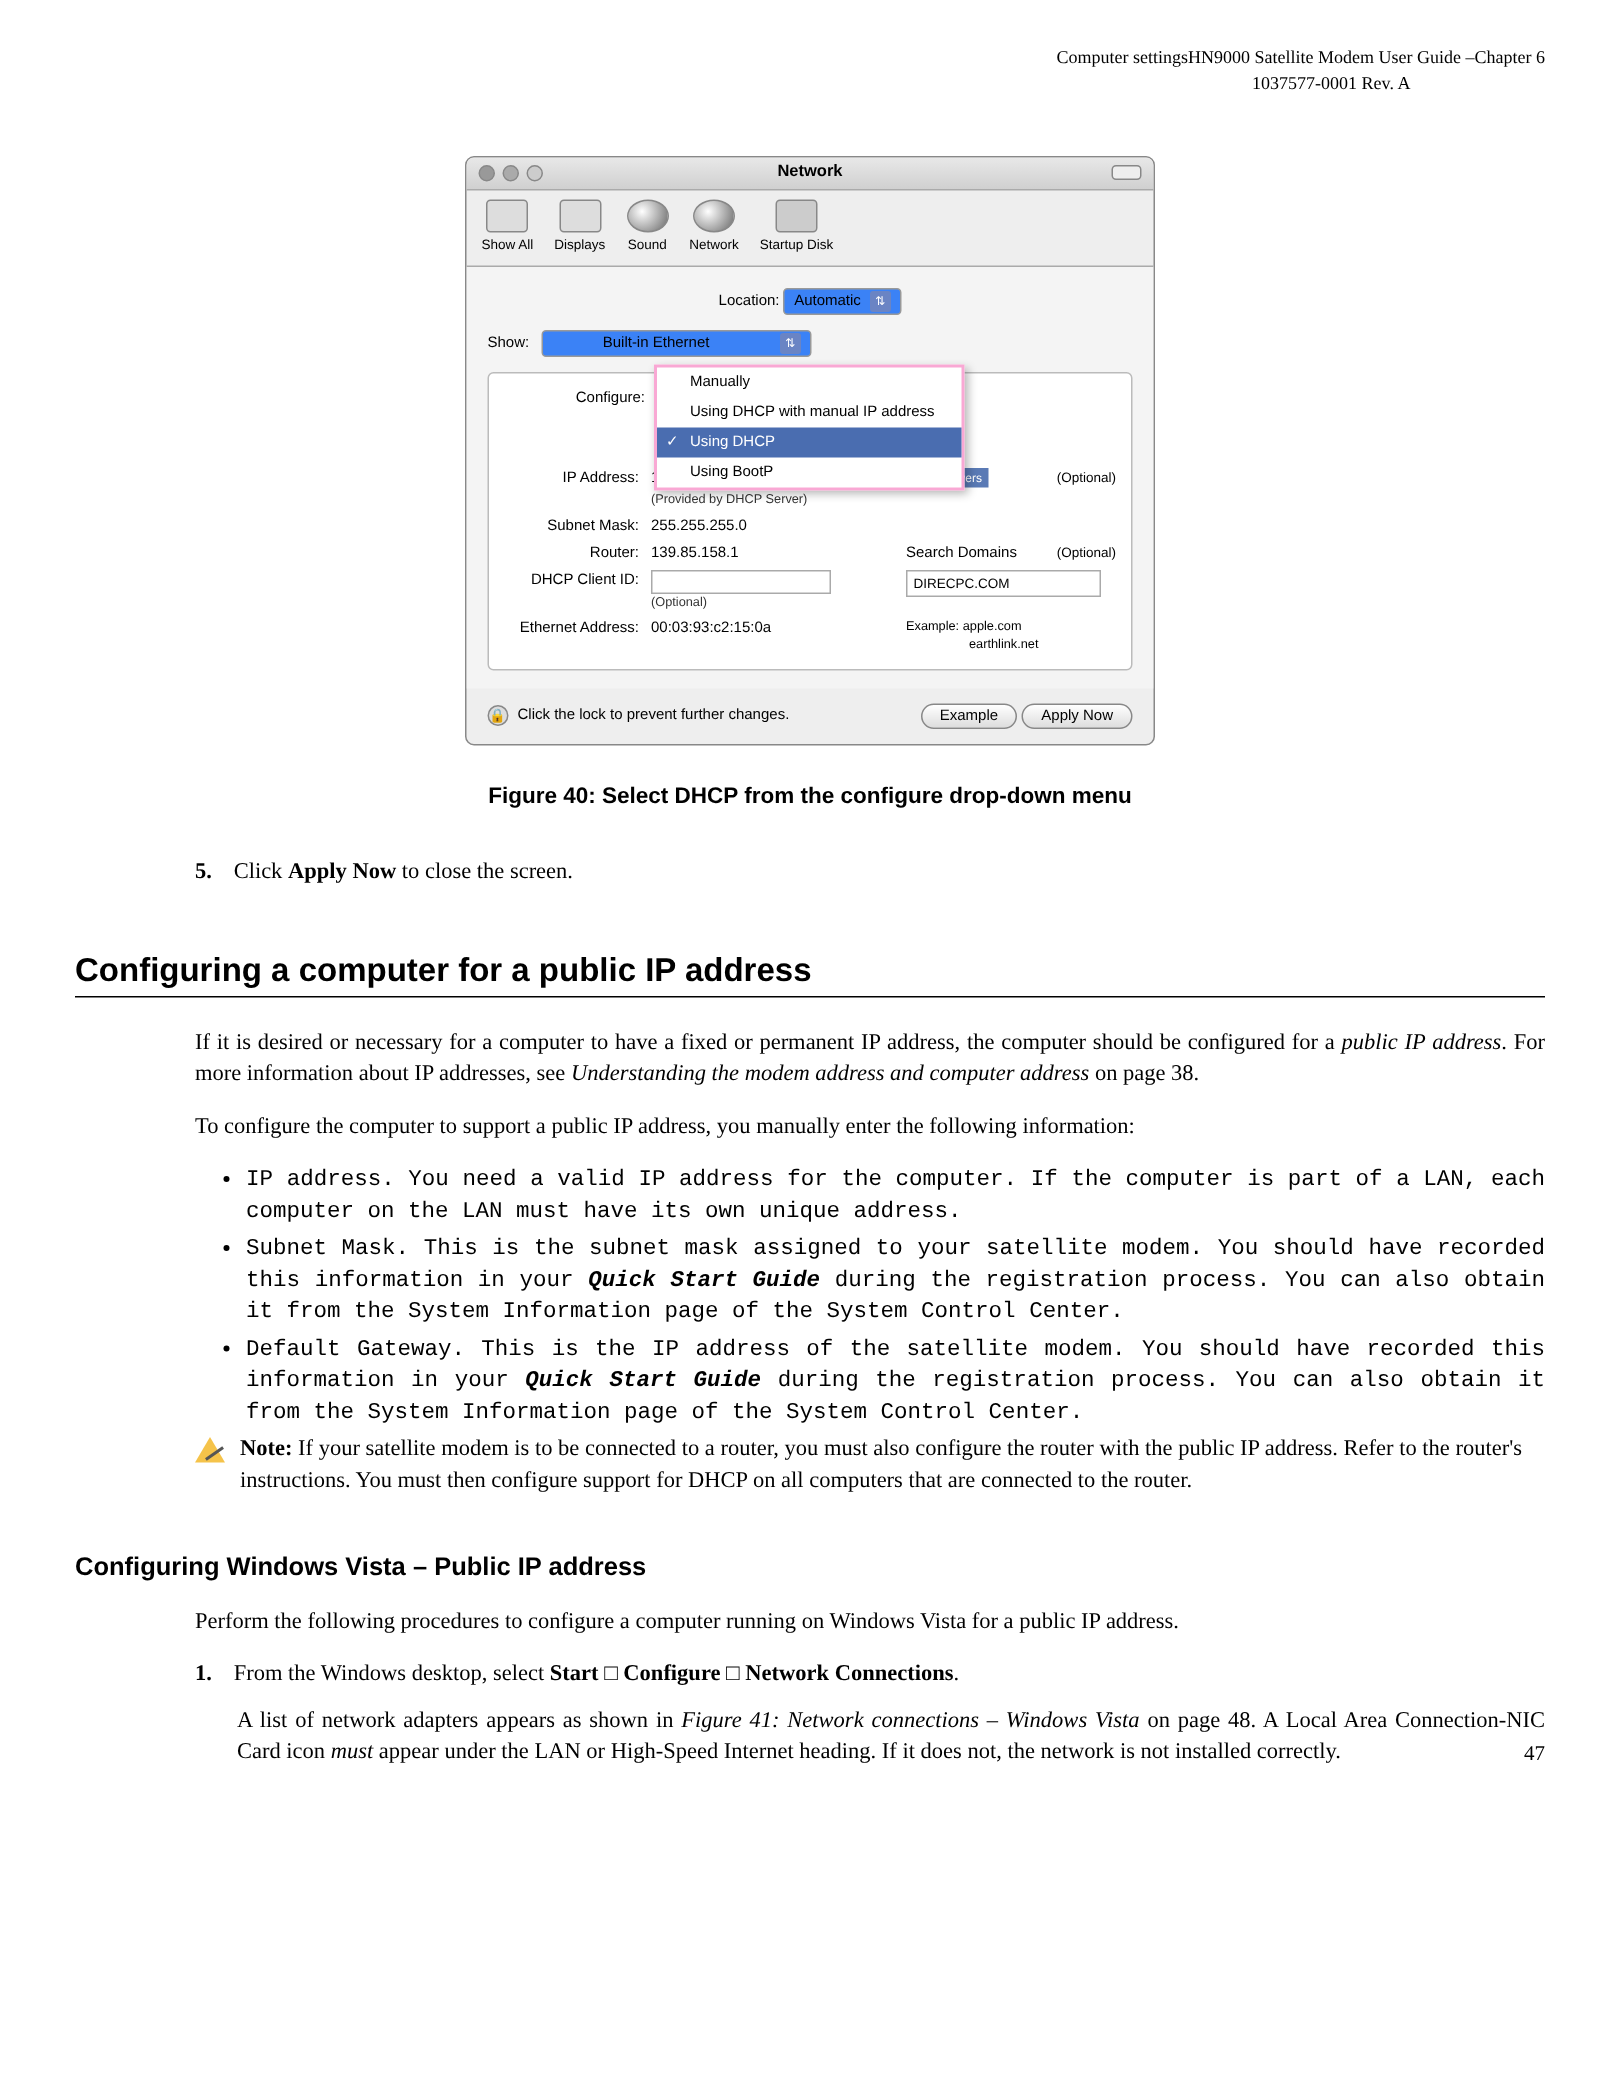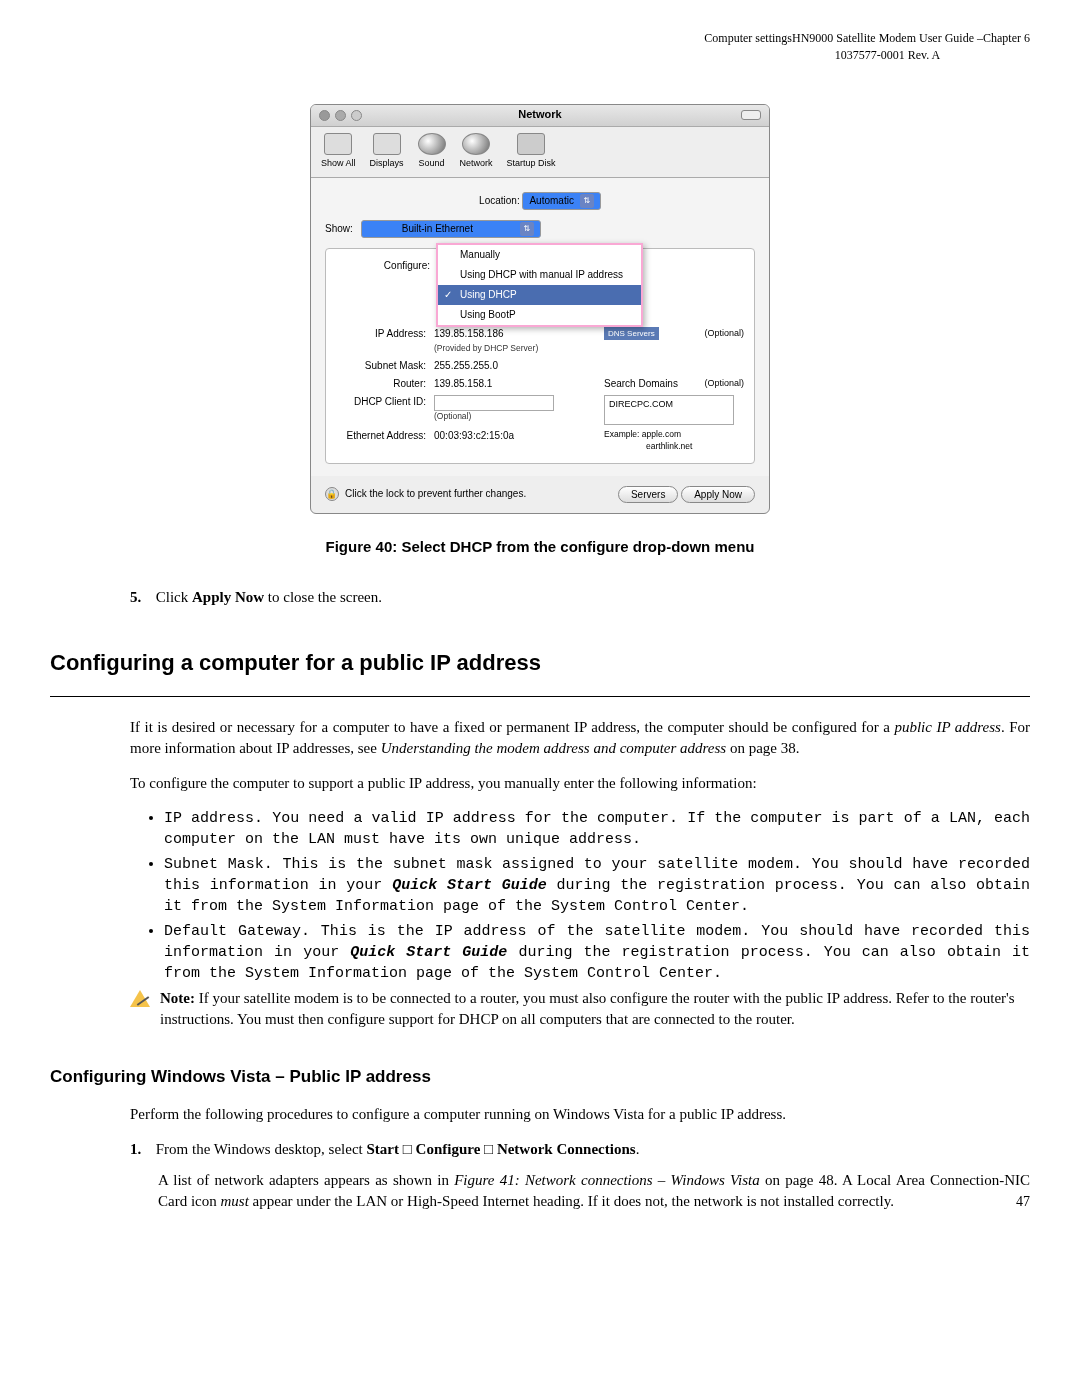--- a/index.html
+++ b/index.html
@@ -103,21 +103,21 @@
       font-size: 10px;
     }
     .popup-menu div { padding: 3px 18px 3px 22px; white-space: nowrap; position: relative; }
     .popup-menu div.selected { background: #4a6db0; color: #fff; }
     .popup-menu div.selected::before { content: "✓"; position: absolute; left: 6px; }
     .field-grid {
       display: grid;
       grid-template-columns: 90px 1fr 140px;
       gap: 4px 8px;
       font-size: 10px;
-      margin-top: 68px;
+      margin-top: 53px;
     }
     .fld-label { text-align: right; }
     .fld-sub { font-size: 8.5px; color: #333; }
     .mini-input { border: 1px solid #aaa; background: #fff; height: 16px; width: 120px; }
     .right-col { }
     .optional { font-size: 9px; }
     .footer-row {
       display: flex; align-items: center; justify-content: space-between;
       padding: 10px 14px;
       font-size: 10px;
@@ -143,21 +143,21 @@
       font-size: 15px;
       margin: 16px 0 30px;
     }
     .step-list { margin-left: 80px; margin-bottom: 40px; }
     .step-num { font-weight: bold; display: inline-block; width: 22px; }
     .h2 {
       font-family: Arial, Helvetica, sans-serif;
       font-weight: bold;
       font-size: 22px;
       border-bottom: 1px solid #000;
-      padding-bottom: 17px;
+      padding-bottom: 1px;
       margin: 40px 0 20px 0;
     }
     .h3 {
       font-family: Arial, Helvetica, sans-serif;
       font-weight: bold;
       font-size: 17px;
       margin: 35px 0 15px 0;
     }
     .body-para { margin-left: 80px; margin-bottom: 14px; text-align: justify; }
     .ul { margin-left: 100px; margin-bottom: 4px; font-family: Liberation Mono, monospace; }
@@ -277,40 +277,40 @@
             <span>Search Domains</span>
             <span class="optional">(Optional)</span>
           </div>
 
           <div class="fld-label">DHCP Client ID:</div>
           <div>
             <div class="mini-input"></div>
             <div class="fld-sub">(Optional)</div>
           </div>
           <div class="right-col">
-            <div class="mini-input" style="height:30px; width:130px; padding:2px 4px; font-size:9px;">DIRECPC.COM</div>
+            <div class="mini-input" style="height:18px; width:130px; padding:2px 4px; font-size:9px;">DIRECPC.COM</div>
           </div>
 
           <div class="fld-label">Ethernet Address:</div>
           <div>00:03:93:c2:15:0a</div>
           <div class="right-col" style="font-size:8.5px;">
             <span>Example:</span>
             <span>apple.com</span><br>
             <span style="margin-left:42px;">earthlink.net</span>
           </div>
         </div>
       </div>
     </div>
     <div class="footer-row">
       <div class="footer-left">
         <div class="lock-icon">🔒</div>
         <span>Click the lock to prevent further changes.</span>
       </div>
       <div>
-        <button class="mac-button">Servers</button>
+        <button class="mac-button">Example</button>
         <button class="mac-button">Apply Now</button>
       </div>
     </div>
   </div>
 </div>
 
 <div class="figure-caption">Figure 40: Select DHCP from the configure drop-down menu</div>
 
 <div class="step-list">
   <span class="step-num">5.</span>

